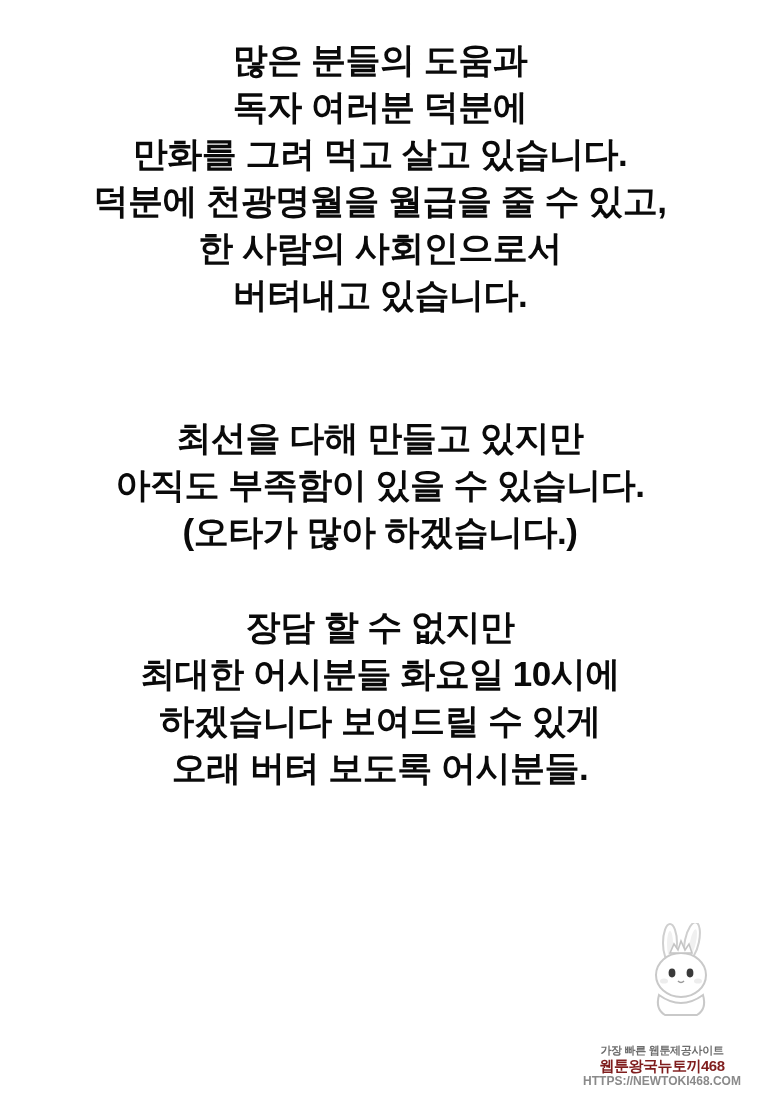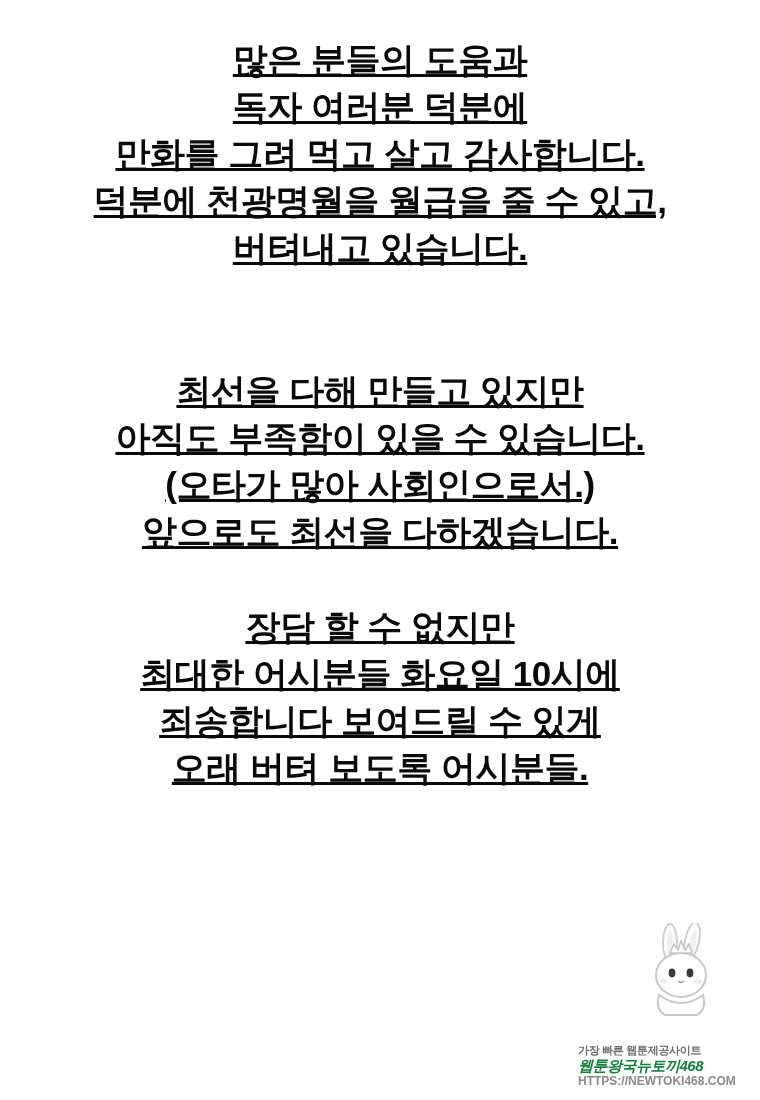--- a/index.html
+++ b/index.html
@@ -34,21 +34,20 @@
     padding: 0;
   }
   .line {
     display: block;
     font-size: 35px;
     line-height: 47px;
     font-weight: 700;
     letter-spacing: -0.5px;
     white-space: nowrap;
     color: #0a0a0a;
-    text-decoration: underline;
   }
   .gap-medium {
     height: 48px;
   }
   
   .watermark {
     position: absolute;
     right: 6px;
     bottom: 4px;
     width: 176px;
@@ -59,80 +58,80 @@
     right: 18px;
     bottom: 78px;
     width: 110px;
     height: 95px;
   }
   .wm-text {
     position: absolute;
     right: 8px;
     bottom: 8px;
     width: 168px;
+    text-align: center;
     line-height: 1.05;
   }
   .wm-line1 {
     display: block;
     font-size: 11px;
     font-weight: 700;
     color: #6d6d6d;
     letter-spacing: -0.3px;
   }
   .wm-line2 {
     display: block;
     font-size: 15px;
     font-weight: 700;
-    color: #15803d;
+    color: #7f1d1d;
     letter-spacing: -0.5px;
     margin-top: 1px;
-    font-style: italic;
   }
   .wm-line3 {
     display: block;
     font-size: 12px;
     font-weight: 700;
     color: #8a8a8a;
     letter-spacing: 0px;
     margin-top: 2px;
   }
 </style>
 </head>
 <body>
 
 <div class="page">
 
   <div class="message-body">
 
     <div class="para">
       <span class="line">많은 분들의 도움과</span>
       <span class="line">독자 여러분 덕분에</span>
-      <span class="line">만화를 그려 먹고 살고 감사합니다.</span>
+      <span class="line">만화를 그려 먹고 살고 있습니다.</span>
       <span class="line">덕분에 천광명월을 월급을 줄 수 있고,</span>
+      <span class="line">한 사람의 사회인으로서</span>
       <span class="line">버텨내고 있습니다.</span>
     </div>
 
     <div class="gap-medium"></div>
 
 
     <div class="gap-medium"></div>
 
     <div class="para">
       <span class="line">최선을 다해 만들고 있지만</span>
       <span class="line">아직도 부족함이 있을 수 있습니다.</span>
-      <span class="line">(오타가 많아 사회인으로서.)</span>
-      <span class="line">앞으로도 최선을 다하겠습니다.</span>
+      <span class="line">(오타가 많아 하겠습니다.)</span>
     </div>
 
     <div class="gap-medium"></div>
 
     <div class="para">
       <span class="line">장담 할 수 없지만</span>
       <span class="line">최대한 어시분들 화요일 10시에</span>
-      <span class="line">죄송합니다 보여드릴 수 있게</span>
+      <span class="line">하겠습니다 보여드릴 수 있게</span>
       <span class="line">오래 버텨 보도록 어시분들.</span>
     </div>
 
   </div>
 
   <div class="watermark">
 
     <svg class="mascot" viewBox="0 0 110 95" xmlns="http://www.w3.org/2000/svg">
 
       <ellipse cx="44" cy="20" rx="7" ry="19" fill="#ffffff" stroke="#cfcfcf" stroke-width="2"></ellipse>

